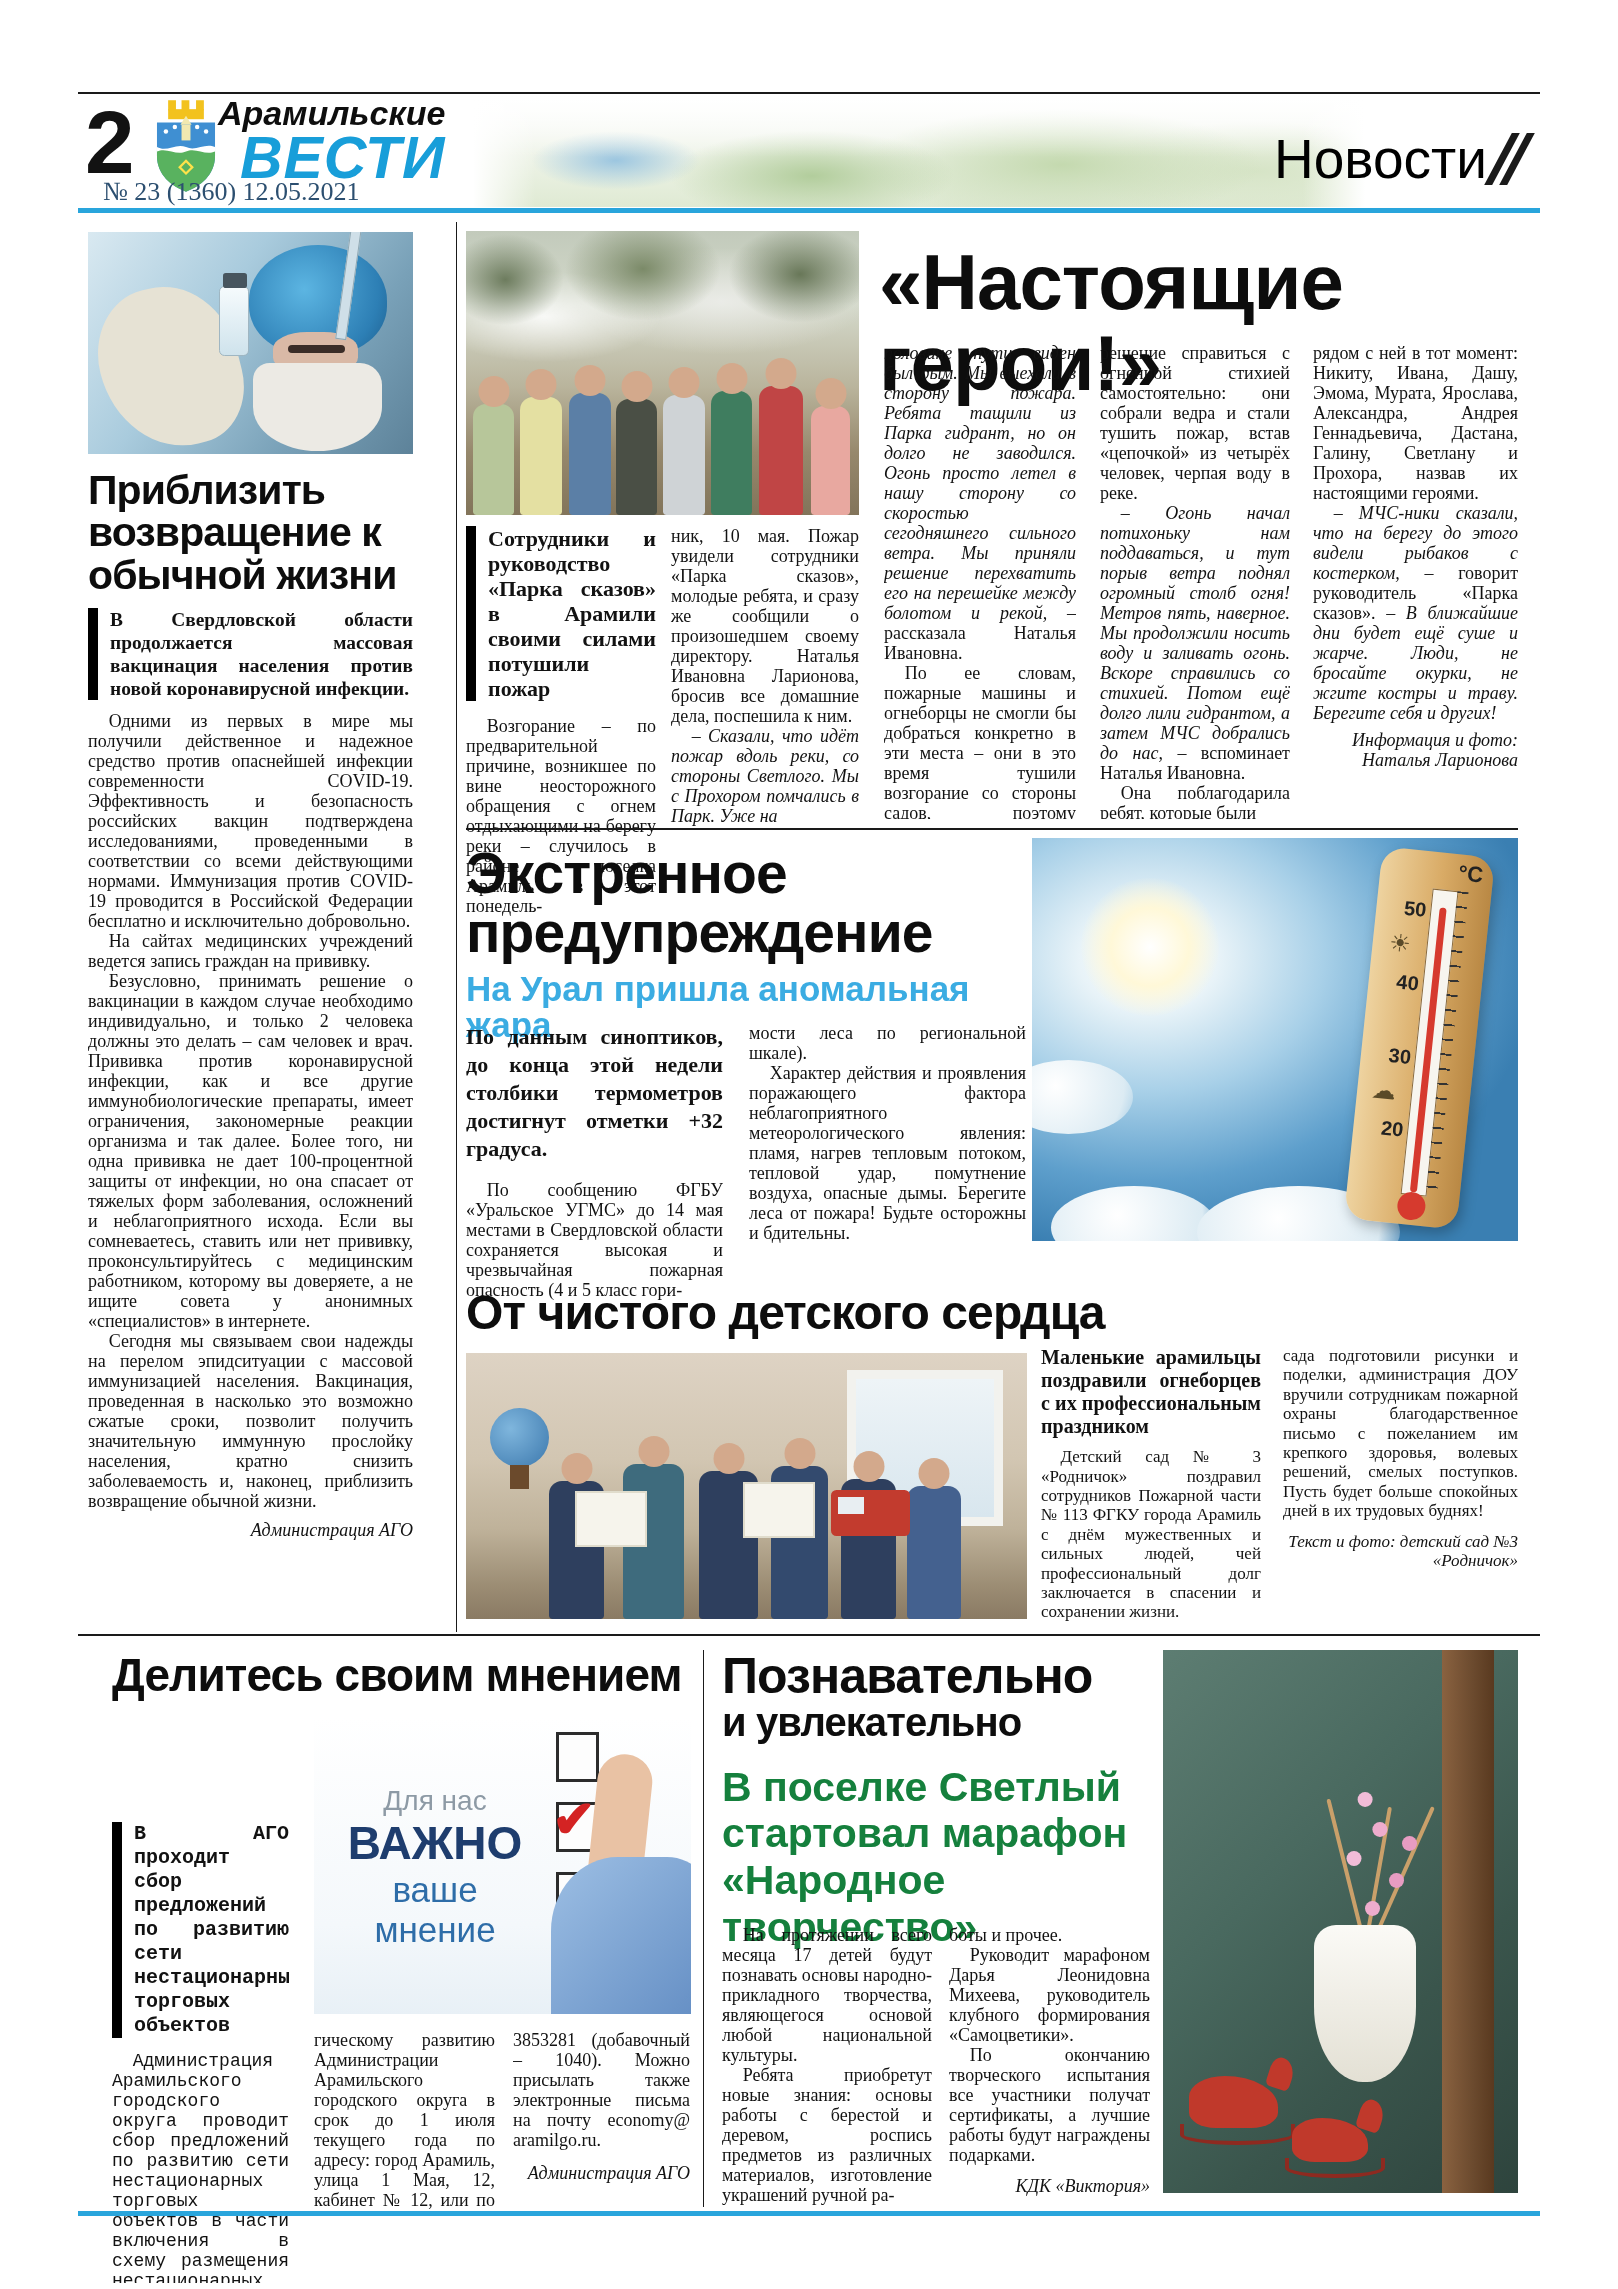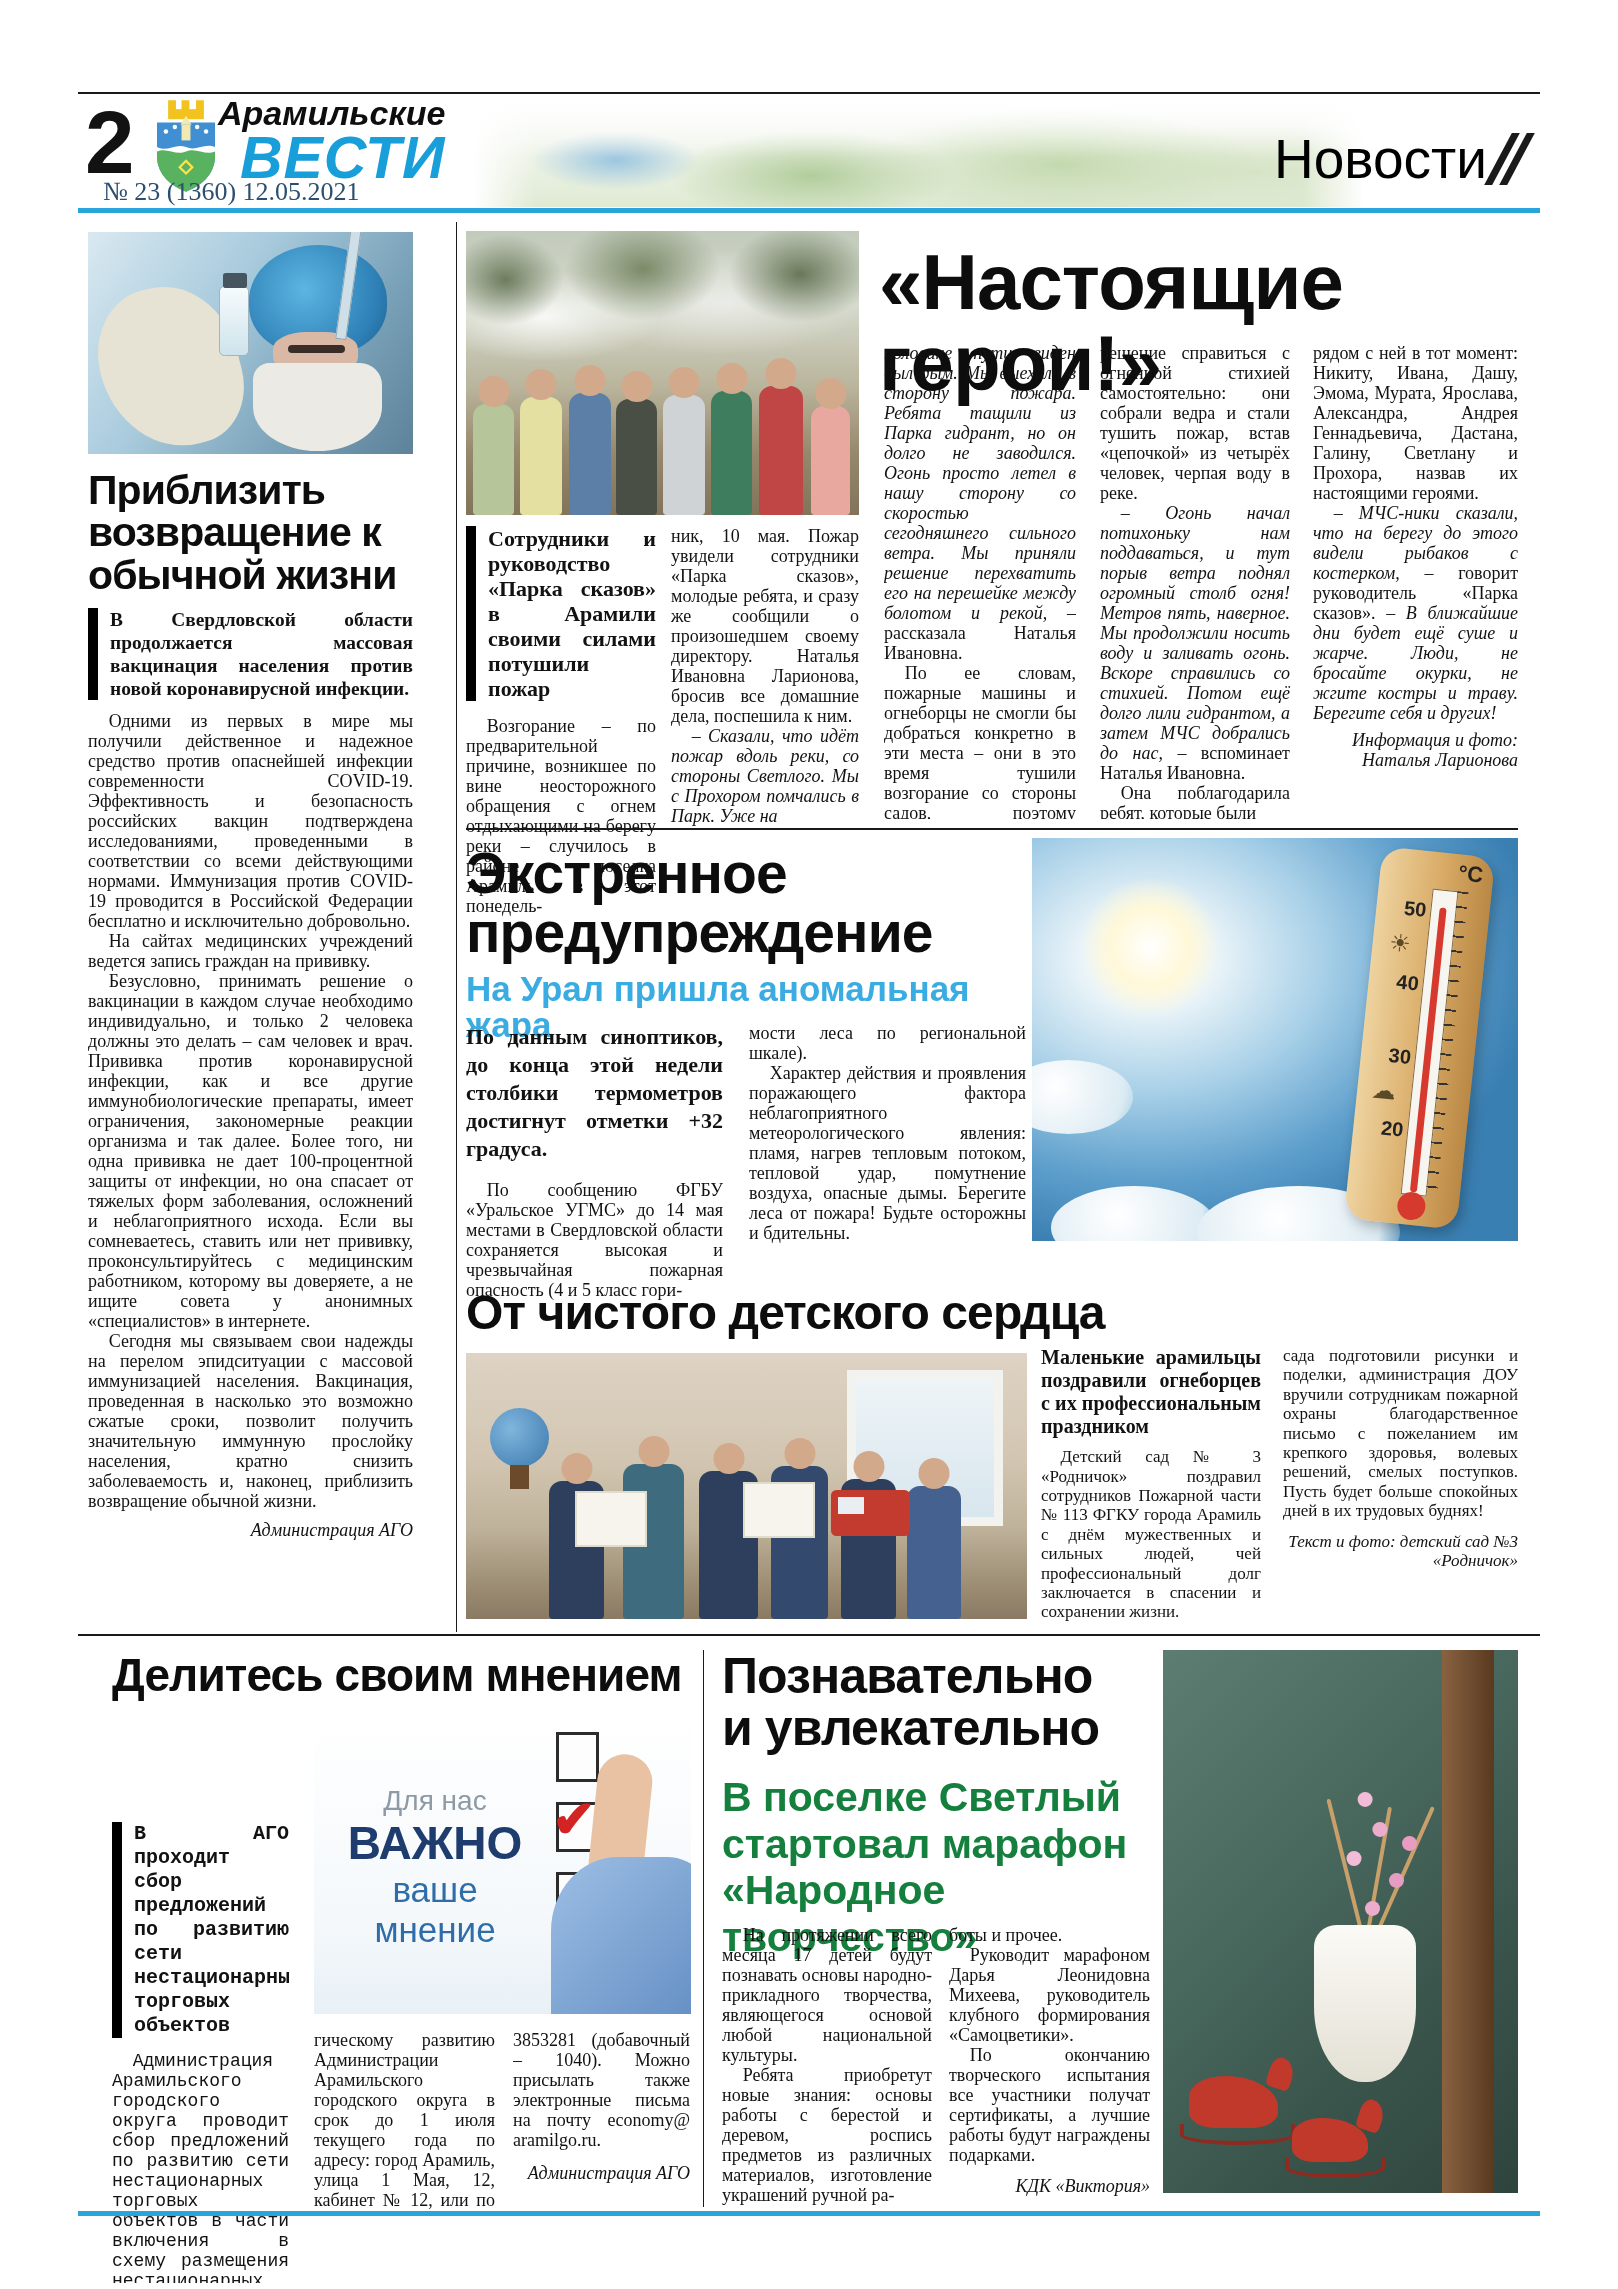--- a/index.html
+++ b/index.html
@@ -298,21 +298,21 @@
   </div>
   <div class="abs body-txt sz-s" style="left:513px;top:2030px;width:177px;height:181px;overflow:hidden;">
     <p class="ni">3853281 (добавочный – 1040). Можно присылать также электронные письма на почту economy@ aramilgo.ru.</p>
     <div class="sig" style="margin-top:13px;">Администрация АГО</div>
   </div>
 
   <div class="vline" style="left:703px;top:1650px;height:557px;width:0.9px;"></div>
 
   <div class="abs" style="left:722px;top:1650px;width:434px;">
     <div class="hl" style="font-size:50px;">Познавательно</div>
-    <div class="hl" style="font-size:50px;">и увлекательно</div>
+    <div class="hl" style="font-size:40px;">и увлекательно</div>
     <div class="hl" style="font-size:41px;line-height:1.14;color:#15803d;margin-top:20px;letter-spacing:0;">В поселке Светлый стартовал марафон «Народное творчество»</div>
   </div>
 
   <div class="abs body-txt sz-s" style="left:722px;top:1925px;width:210px;height:284px;overflow:hidden;">
     <p>На протяжении всего месяца 17 детей будут познавать основы народно-прикладного творчества, являющегося основой любой национальной культуры.</p>
     <p>Ребята приобретут новые знания: основы работы с берестой и деревом, роспись предметов из различных материалов, изготовление украшений ручной ра-</p>
   </div>
   <div class="abs body-txt sz-s" style="left:949px;top:1925px;width:201px;height:284px;overflow:hidden;">
     <p class="ni">боты и прочее.</p>
     <p>Руководит марафоном Дарья Леонидовна Михеева, руководитель клубного формирования «Самоцветики».</p>

